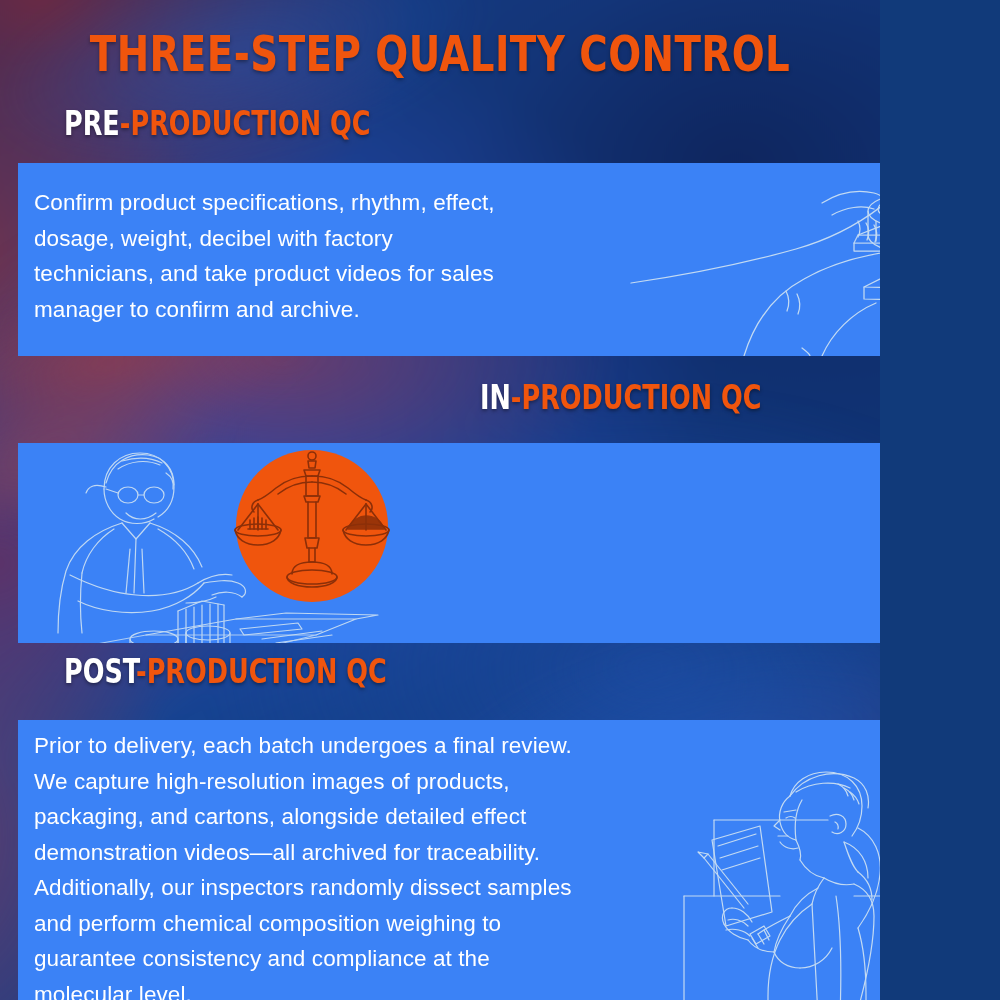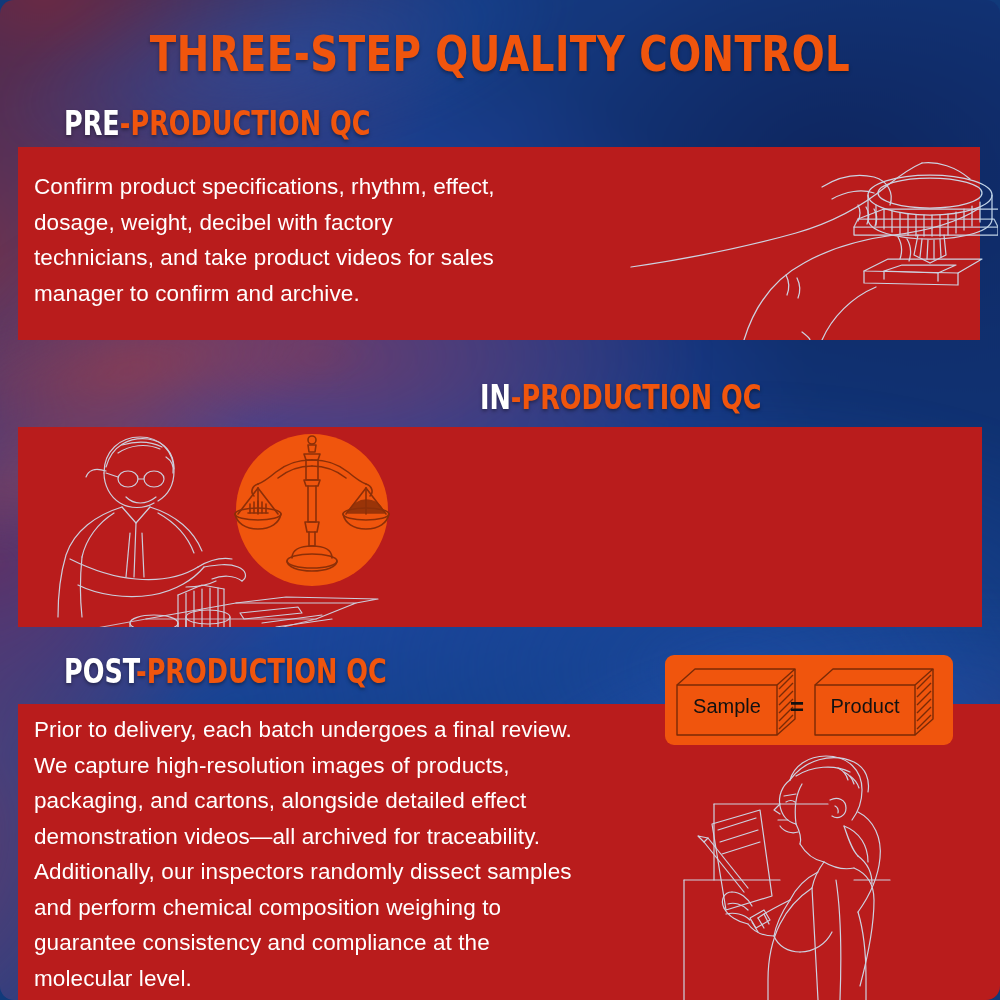--- a/index.html
+++ b/index.html
@@ -1,21 +1,21 @@
 <!DOCTYPE html>
 <html><head>
 <meta charset="utf-8">
 <style>
   html,body{margin:0;padding:0;}
   body{
     width:1000px;height:1000px;overflow:hidden;
     font-family:"Liberation Sans", sans-serif;
     background:#113a7a;
   }
-  #poster{position:relative;width:1000px;height:1000px;overflow:hidden;border-radius:14px;}
+  #poster{position:relative;width:880px;height:1000px;overflow:hidden;}
 
   
   .bg{position:absolute;inset:0;background:#123b80;}
   .bg-l{position:absolute;inset:-10%;}
   .bg1{
     background:
       radial-gradient(58% 40% at 12% 8%, rgba(120,40,60,.85) 0%, rgba(120,40,60,0) 62%),
       radial-gradient(46% 30% at 3% 30%, rgba(150,45,45,.75) 0%, rgba(150,45,45,0) 60%),
       radial-gradient(70% 45% at 30% 40%, rgba(40,70,175,.9) 0%, rgba(40,70,175,0) 65%),
       radial-gradient(80% 55% at 78% 22%, rgba(14,36,92,.95) 0%, rgba(14,36,92,0) 70%),
@@ -59,21 +59,21 @@
     transform:scaleX(.86);
     text-shadow:0 2px 4px rgba(0,0,0,.38);
   }
   .sec-title .w{color:#ffffff;}
   .sec-title .o{color:#f0550d;}
   #t1{left:64px;top:104px;transform-origin:0 50%;}
   #t2{left:480px;top:378px;transform-origin:0 50%;}
   #t3{left:64px;top:652px;transform-origin:0 50%;}
 
   
-  .panel{position:absolute;background:#b91c1c;}
+  .panel{position:absolute;background:#3b82f6;margin-top:16px;}
   #p1{left:18px;top:147px;width:962px;height:193px;}
   #p2{left:18px;top:427px;width:964px;height:200px;}
   #p3{left:18px;top:704px;width:948px;height:296px;padding-left:42px;}
 
   .ptext{
     position:absolute;color:#ffffff;
     font-size:22.5px;line-height:35.5px;white-space:pre-line;
     letter-spacing:.1px;
   }
   #p1 .ptext{left:16px;top:22px;width:540px;}
@@ -388,33 +388,14 @@
 
           <path d="M44 78 L92 64 L104 150 L58 164 Z"></path>
           <path d="M50 84 L88 72"></path>
           <path d="M52 96 L90 84"></path>
           <path d="M54 108 L92 96"></path>
         </g>
       </svg>
     </div>
   </div>
 
-  <div id="badge">
-    <svg width="288" height="90" viewBox="0 0 288 90" style="position:absolute;left:0;top:0;">
-      <g fill="none" stroke="#7a2a06" stroke-width="1.4" stroke-linejoin="round">
-
-        <path d="M12 30 L112 30 L112 80 L12 80 Z"></path>
-        <path d="M12 30 L30 14 L130 14 L112 30"></path>
-        <path d="M130 14 L130 64 L112 80"></path>
-        <path d="M114 34 L128 20 M114 42 L128 28 M114 50 L128 36 M114 58 L128 44 M114 66 L128 52 M114 74 L128 60"></path>
-
-        <path d="M150 30 L250 30 L250 80 L150 80 Z"></path>
-        <path d="M150 30 L168 14 L268 14 L250 30"></path>
-        <path d="M268 14 L268 64 L250 80"></path>
-        <path d="M252 34 L266 20 M252 42 L266 28 M252 50 L266 36 M252 58 L266 44 M252 66 L266 52 M252 74 L266 60"></path>
-      </g>
-    </svg>
-    <div style="position:absolute;left:14px;top:40px;width:96px;text-align:center;color:#111;font-size:20px;">Sample</div>
-    <div style="position:absolute;left:118px;top:38px;width:28px;text-align:center;color:#111;font-size:24px;font-weight:bold;">=</div>
-    <div style="position:absolute;left:152px;top:40px;width:96px;text-align:center;color:#111;font-size:20px;">Product</div>
-  </div>
 
 </div>
 
 </body></html>

